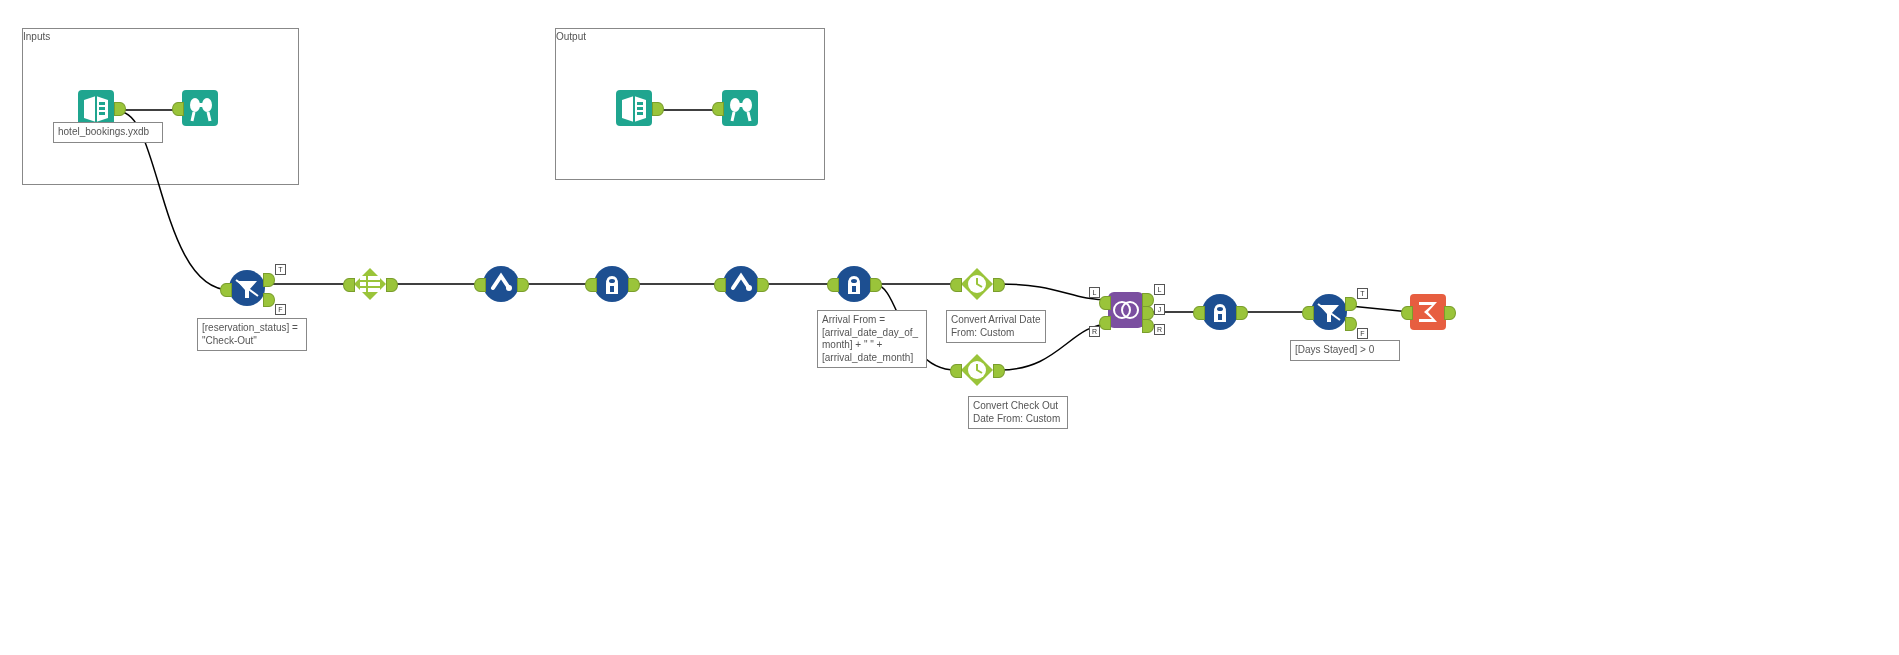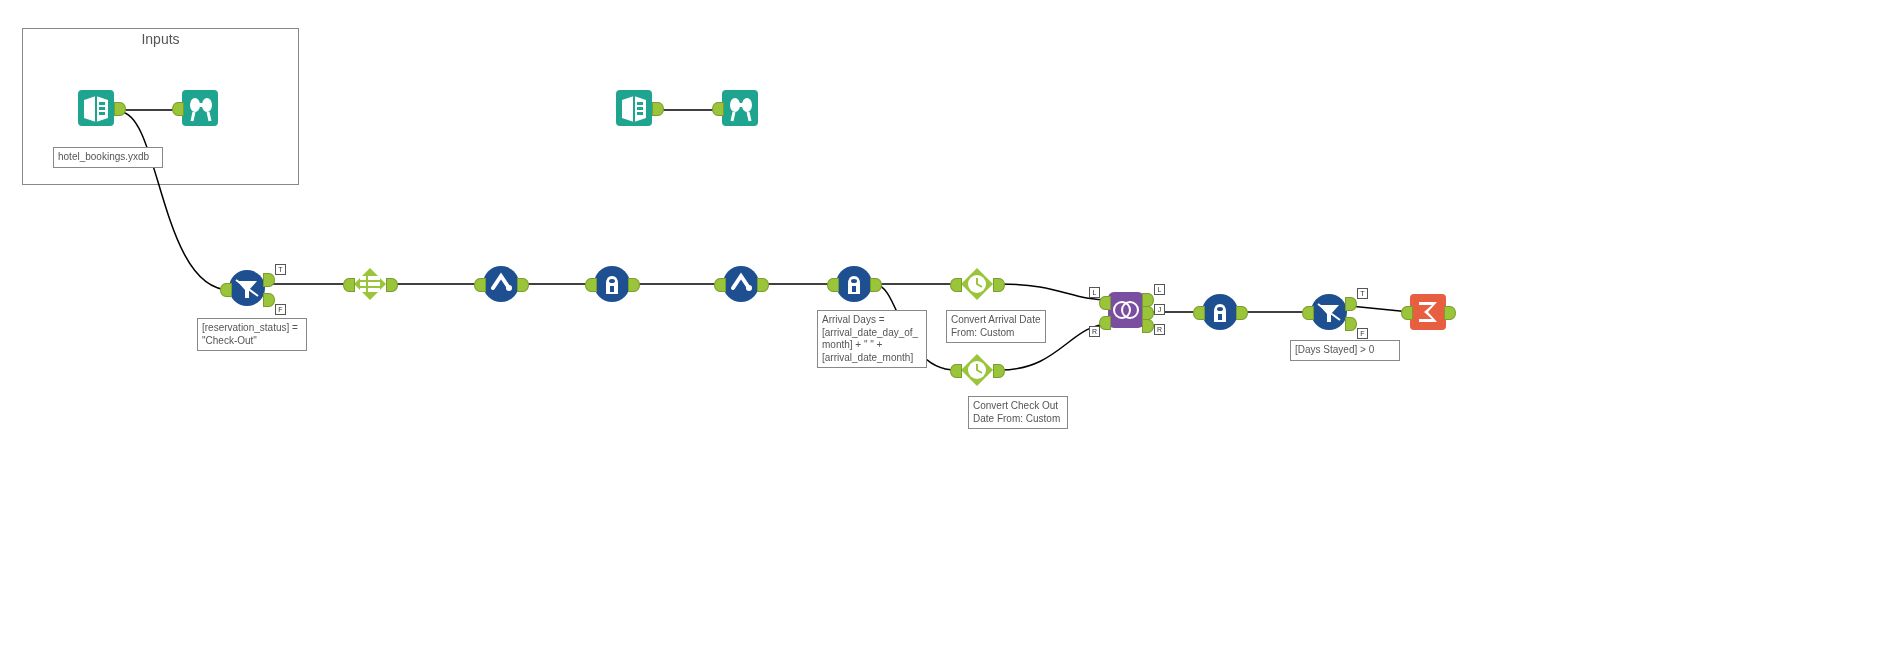--- a/index.html
+++ b/index.html
@@ -1,36 +1,39 @@
 <!DOCTYPE html>
 <html><head>
 <meta charset="utf-8">
 <style>
 body{margin:0;font:10px sans-serif;background:#fff;color:#333}
 .canvas{position:relative;width:1899px;height:655px}
 .container{position:absolute;border:1px solid #888;background:#fff}
-.container-title{text-align:center;font-size:14px;color:#555;padding:2px 0}
+.container-title{font-size:10px;color:#555;padding:2px 0}
 .tool{position:absolute;width:36px;height:36px;display:flex;align-items:center;justify-content:center;cursor:pointer}
 .tool svg{width:36px;height:36px}
 .anchor{position:absolute;width:10px;height:12px;background:#9ac43a;border:1px solid #7a9e2c}
 .anchor.out{border-top-right-radius:50% 50%;border-bottom-right-radius:50% 50%}
 .anchor.in{border-top-left-radius:50% 50%;border-bottom-left-radius:50% 50%}
 .lbl{position:absolute;font-size:10px;color:#555;line-height:1.25;background:#fff;border:1px solid #888;padding:3px 4px;max-width:100px;word-wrap:break-word}
 .wire{position:absolute;stroke:#000;stroke-width:1.5;fill:none;pointer-events:none}
 .small-tag{position:absolute;width:9px;height:9px;background:#fff;border:1px solid #555;font-size:7px;text-align:center;line-height:9px}
 </style>
 </head>
 <body>
 
 <div class="canvas">
 
 <div class="container" style="left:22px;top:28px;width:275px;height:155px">
   <div class="container-title">Inputs</div>
 </div>
 
+<div class="container" style="left:555px;top:28px;width:268px;height:150px">
+  <div class="container-title">Output</div>
+</div>
 
 <svg class="wire" style="left:0;top:0" width="1899" height="655">
 
   <path d="M120 110 L182 110"></path>
 
   <path d="M120 112 C160 112, 160 290, 230 290"></path>
 
   <path d="M658 110 L720 110"></path>
 
   <path d="M268 284 L350 284"></path>
@@ -74,21 +77,21 @@
   <svg viewBox="0 0 36 36">
         <rect width="36" height="36" rx="4" fill="#1fa58f"></rect>
         <ellipse cx="13" cy="15" rx="5" ry="7" fill="#fff"></ellipse>
         <ellipse cx="25" cy="15" rx="5" ry="7" fill="#fff"></ellipse>
         <rect x="16" y="13" width="5" height="4" fill="#fff"></rect>
         <path d="M12 22 L10 31 M26 22 L28 31" stroke="#fff" stroke-width="3"></path>
       </svg>
 </div>
 <div class="anchor in" style="left:172px;top:102px"></div>
 
-<div class="lbl" style="left:53px;top:147px;width:100px">hotel_bookings.yxdb</div>
+<div class="lbl" style="left:53px;top:122px;width:100px">hotel_bookings.yxdb</div>
 
 <div class="tool" style="left:616px;top:90px">
   <svg viewBox="0 0 36 36">
         <rect width="36" height="36" rx="4" fill="#1fa58f"></rect>
         <path d="M6 10 L18 6 L30 10 L30 28 L18 32 L6 28 Z" fill="#fff"></path>
         <path d="M18 6 L18 32" stroke="#1fa58f" stroke-width="2"></path>
         <rect x="21" y="12" width="6" height="3" fill="#1fa58f"></rect>
         <rect x="21" y="17" width="6" height="3" fill="#1fa58f"></rect>
         <rect x="21" y="22" width="6" height="3" fill="#1fa58f"></rect>
       </svg>
@@ -168,21 +171,21 @@
 <div class="tool" style="left:836px;top:266px">
   <svg viewBox="0 0 36 36">
         <circle cx="18" cy="18" r="18" fill="#1d4f91"></circle>
         <path d="M12 28 L12 18 Q12 10 18 10 Q24 10 24 18 L24 28 Z" fill="#fff"></path>
         <ellipse cx="18" cy="15" rx="3" ry="2" fill="#1d4f91"></ellipse>
         <rect x="16" y="20" width="4" height="6" fill="#1d4f91"></rect>
       </svg>
 </div>
 <div class="anchor in" style="left:827px;top:278px"></div>
 <div class="anchor out" style="left:870px;top:278px"></div>
-<div class="lbl" style="left:817px;top:310px;width:104px">Arrival Days = [arrival_date_day_of_month] + " " + [arrival_date_month]</div>
+<div class="lbl" style="left:817px;top:310px;width:104px">Arrival From = [arrival_date_day_of_month] + " " + [arrival_date_month]</div>
 
 <div class="tool" style="left:959px;top:266px">
   <svg viewBox="0 0 36 36">
         <polygon points="18,2 34,18 18,34 2,18" fill="#9ac43a"></polygon>
         <circle cx="18" cy="18" r="9" fill="#fff"></circle>
         <path d="M18 12 L18 18 L23 21" stroke="#9ac43a" stroke-width="2" fill="none"></path>
       </svg>
 </div>
 <div class="anchor in" style="left:950px;top:278px"></div>
 <div class="anchor out" style="left:993px;top:278px"></div>

